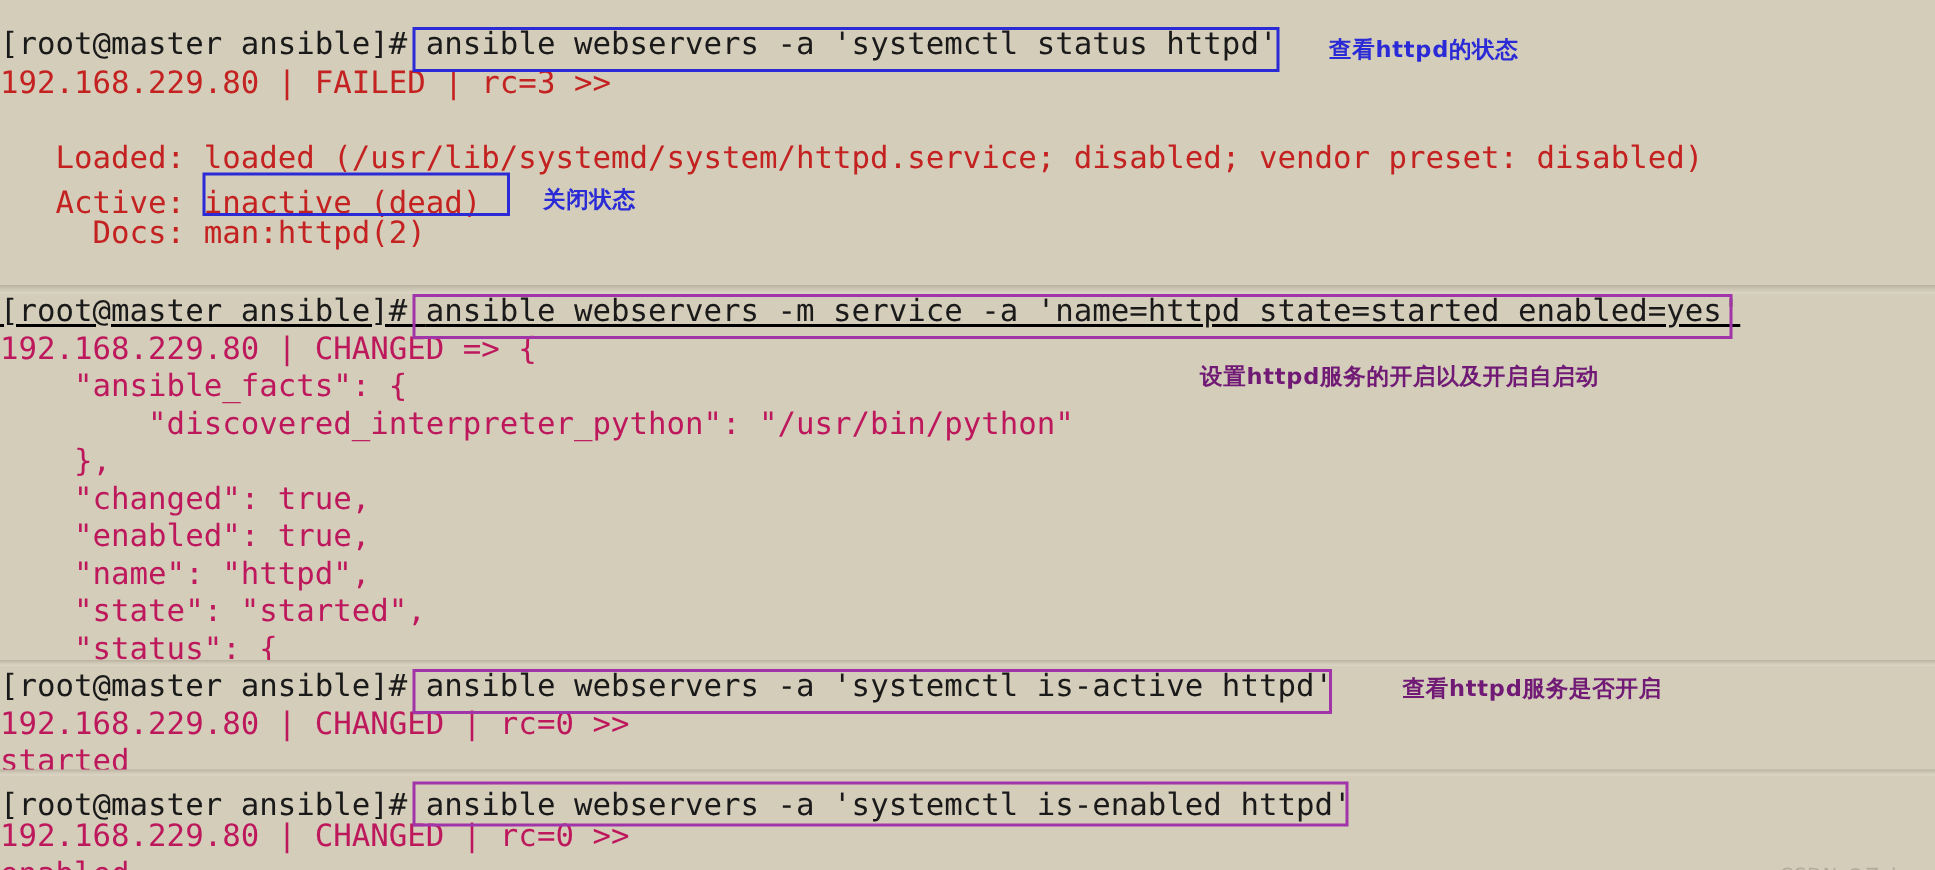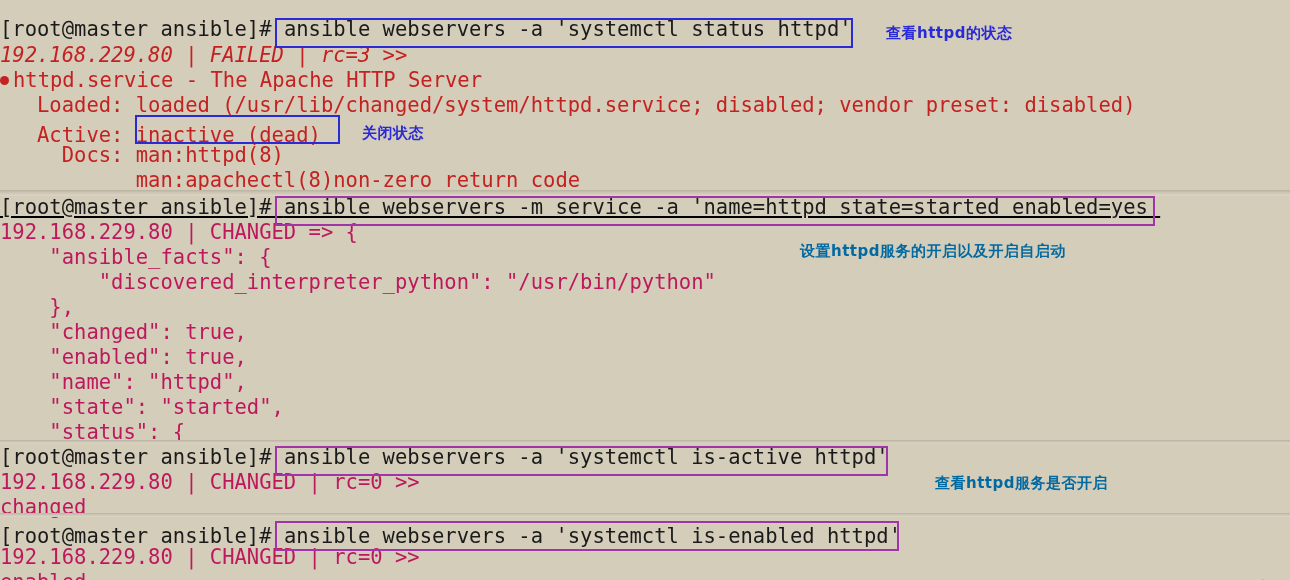--- a/index.html
+++ b/index.html
@@ -65,21 +65,21 @@
     white-space: nowrap;
     font-family: "DejaVu Sans", "Liberation Sans", sans-serif;
     font-size: 15px;
     font-weight: bold;
     letter-spacing: 0.5px;
   }
   .anno-blue {
     color: #2a2ad6;
   }
   .anno-purple {
-    color: #0369a1;
+    color: #701a75;
   }
   
   .divider {
     position: absolute;
     left: 0;
     width: 1290px;
     height: 6px;
     background: linear-gradient(to bottom, #b9b2a1 0%, #cdc6b4 45%, #dcd6c6 100%);
   }
   .divider.thin {
@@ -96,31 +96,29 @@
     white-space: nowrap;
   }
 </style>
 </head>
 <body>
 
 <div id="terminal">
 
   <div class="line" style="top:1px;"><span class="prompt">[root@master ansible]# </span><span class="prompt">ansible webservers -a 'systemctl status httpd'</span></div>
 
-  <div class="line red" style="top:27px;font-style:italic;">192.168.229.80 | FAILED | rc=3 &gt;&gt;</div>
+  <div class="line red" style="top:27px;">192.168.229.80 | FAILED | rc=3 &gt;&gt;</div>
 
-  <div class="line red" style="top:52px;"><span class="dot"></span><span>httpd.service - The Apache HTTP Server</span></div>
 
-  <div class="line red" style="top:77px;">   Loaded: loaded (/usr/lib/changed/system/httpd.service; disabled; vendor preset: disabled)</div>
+  <div class="line red" style="top:77px;">   Loaded: loaded (/usr/lib/systemd/system/httpd.service; disabled; vendor preset: disabled)</div>
 
   <div class="line red" style="top:107px;">   Active: inactive (dead)</div>
 
-  <div class="line red" style="top:127px;">     Docs: man:httpd(8)</div>
+  <div class="line red" style="top:127px;">     Docs: man:httpd(2)</div>
 
-  <div class="line red" style="top:152px;">           man:apachectl(8)non-zero return code</div>
 
   <div class="box box-blue" style="left:275px; top:2px; width:578px; height:30px;"></div>
 
   <div class="box box-blue" style="left:135px; top:99px; width:205px; height:29px;"></div>
 
   <div class="anno anno-blue" style="left:886px; top:8px;">查看httpd的状态</div>
   <div class="anno anno-blue" style="left:362px; top:108px;">关闭状态</div>
 
   <div class="divider" style="top:174px;"></div>
 
@@ -138,25 +136,25 @@
 
   <div class="box box-purple" style="left:275px; top:180px; width:880px; height:30px;"></div>
 
   <div class="anno anno-purple" style="left:800px; top:226px;">设置httpd服务的开启以及开启自启动</div>
 
   <div class="divider thin" style="top:424px;"></div>
 
   <div class="line" style="top:429px;"><span class="prompt">[root@master ansible]# </span><span class="prompt">ansible webservers -a 'systemctl is-active httpd'</span></div>
 
   <div class="line orange" style="top:454px;">192.168.229.80 | CHANGED | rc=0 &gt;&gt;</div>
-  <div class="line orange" style="top:479px;">changed</div>
+  <div class="line orange" style="top:479px;">started</div>
 
   <div class="box box-purple" style="left:275px; top:430px; width:613px; height:30px;"></div>
 
-  <div class="anno anno-purple" style="left:935px; top:458px;">查看httpd服务是否开启</div>
+  <div class="anno anno-purple" style="left:935px; top:434px;">查看httpd服务是否开启</div>
 
   <div class="divider thin" style="top:497px;"></div>
 
   <div class="line" style="top:508px;"><span class="prompt">[root@master ansible]# </span><span class="prompt">ansible webservers -a 'systemctl is-enabled httpd'</span></div>
 
   <div class="line orange" style="top:529px;">192.168.229.80 | CHANGED | rc=0 &gt;&gt;</div>
   <div class="line orange" style="top:554px;">enabled</div>
 
   <div class="box box-purple" style="left:275px; top:505px; width:624px; height:30px;"></div>
 

